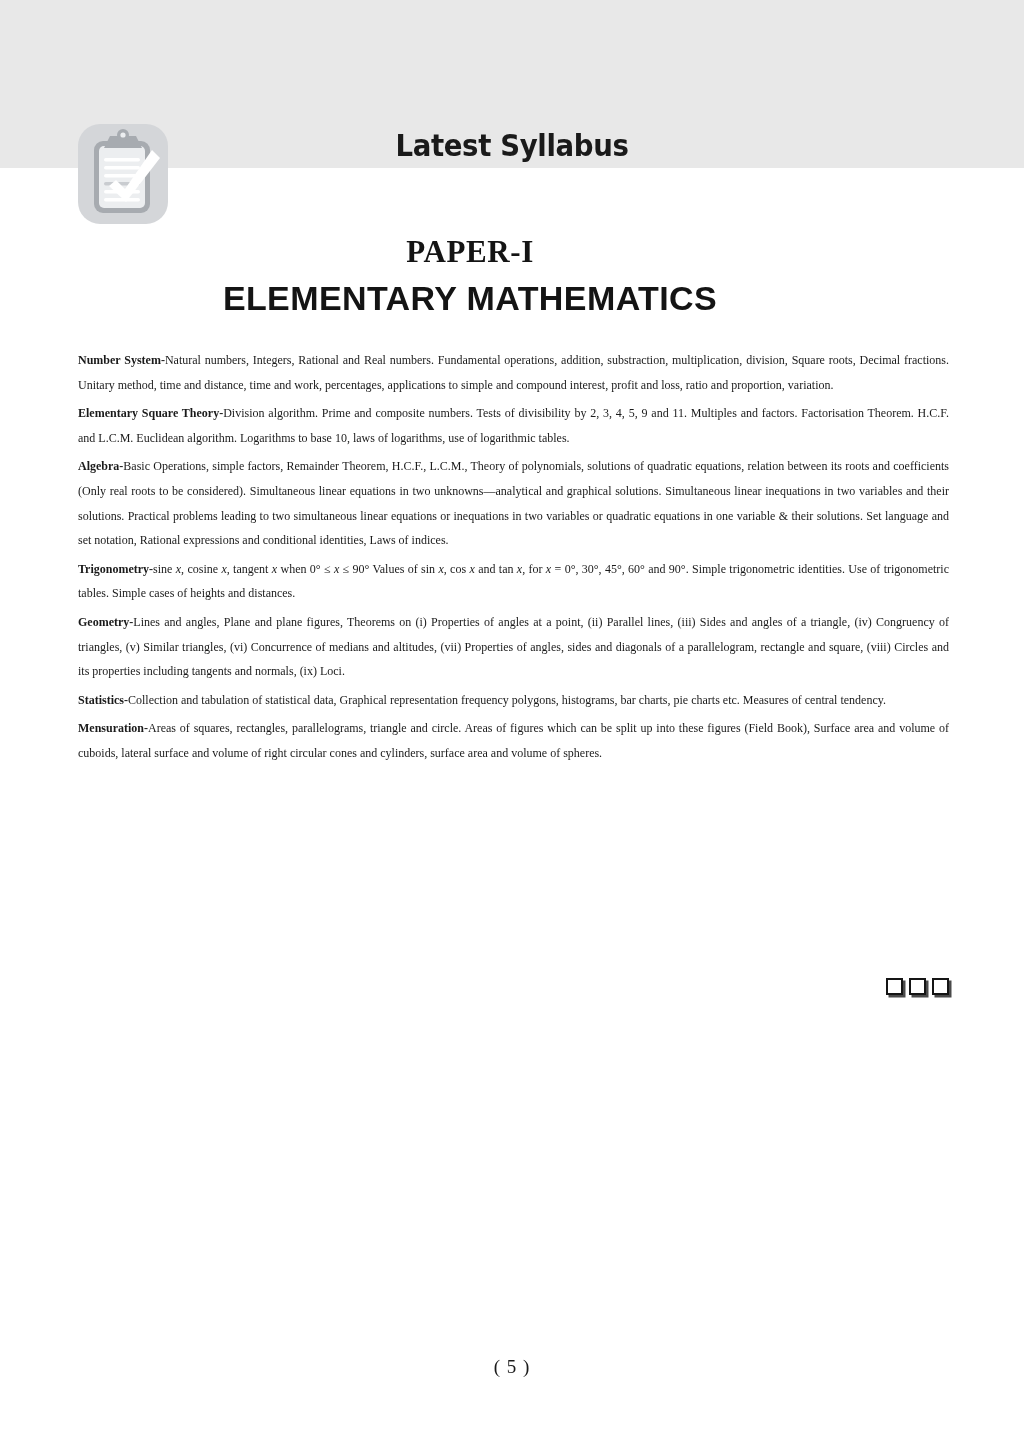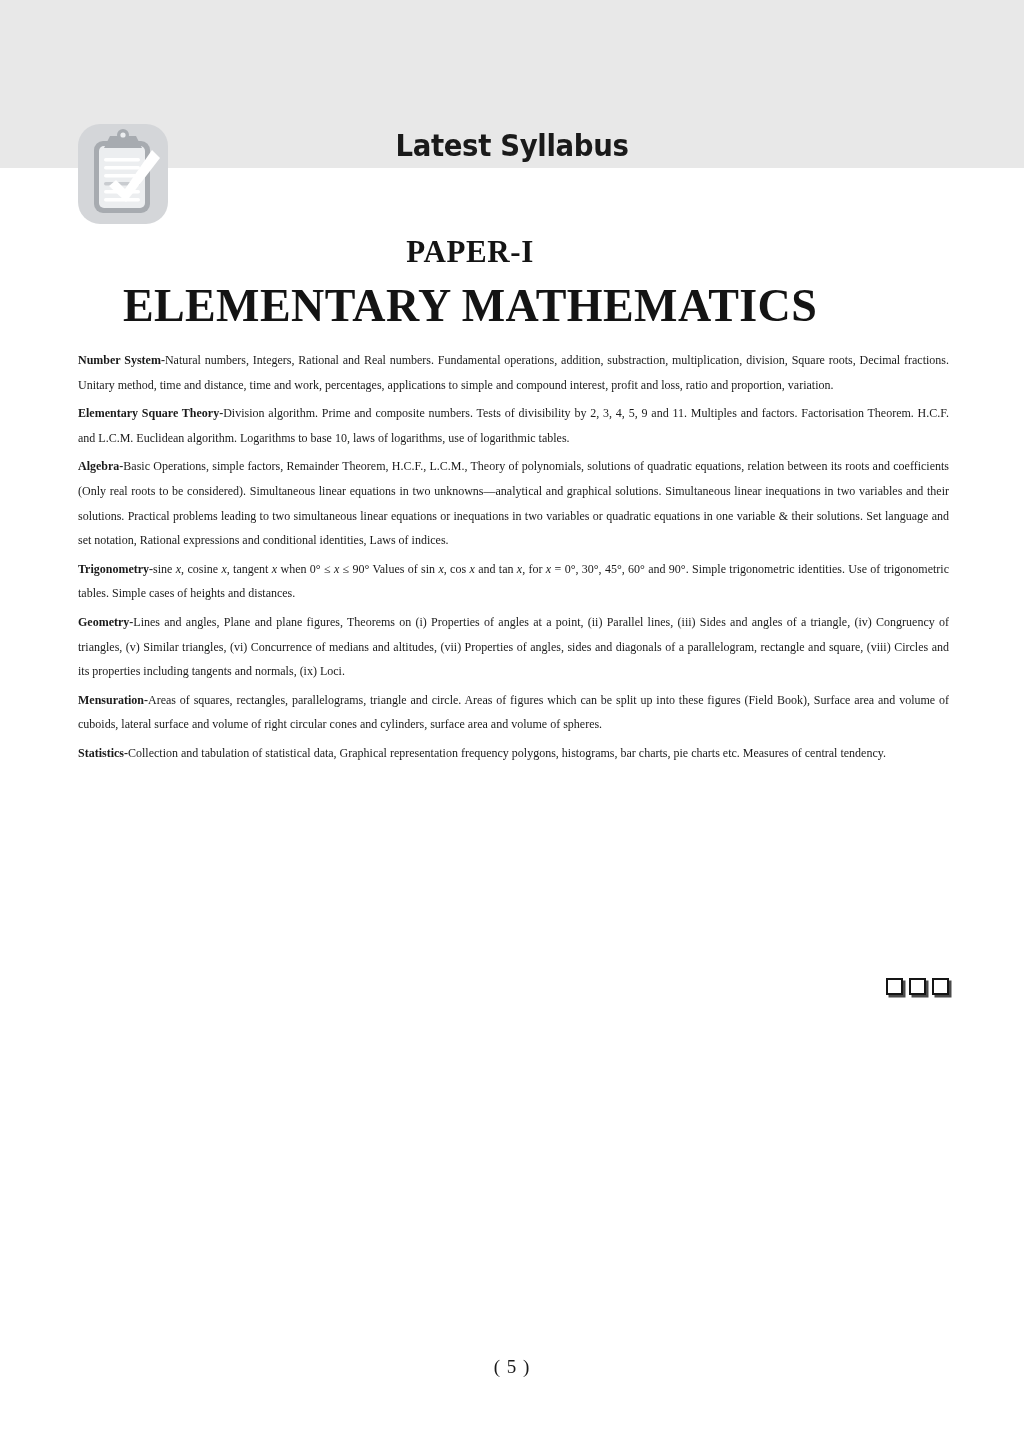--- a/index.html
+++ b/index.html
@@ -60,23 +60,23 @@
   }
   .paper-no {
     font-family: "Liberation Serif", serif;
     font-weight: bold;
     font-size: 31px;
     letter-spacing: 0.6px;
     color: #141414;
     line-height: 1.28;
   }
   .paper-name {
-    font-family: Liberation Serif, serif;
-    font-weight: bold;
-    font-size: 46px;
+    font-family: Liberation Sans, sans-serif;
+    font-weight: bold;
+    font-size: 34px;
     letter-spacing: 0.4px;
     color: #141414;
     line-height: 1.3;
     margin-top: 4px;
   }
 
   
   .body-block {
     position: absolute;
     left: 78px;
@@ -180,22 +180,22 @@
   <p class="para">
     <span class="run-in">Algebra-</span><span>Basic Operations, simple factors, Remainder Theorem, H.C.F., L.C.M., Theory of polynomials, solutions of quadratic equations, relation between its roots and coefficients (Only real roots to be considered). Simultaneous linear equations in two unknowns—analytical and graphical solutions. Simultaneous linear inequations in two variables and their solutions. Practical problems leading to two simultaneous linear equations or inequations in two variables or quadratic equations in one variable &amp; their solutions. Set language and set notation, Rational expressions and conditional identities, Laws of indices.</span>
   </p>
   <p class="para">
     <span class="run-in">Trigonometry-</span><span class="rich"><span>sine </span><span class="mathvar">x</span><span>, cosine </span><span class="mathvar">x</span><span>, tangent </span><span class="mathvar">x</span><span> when 0° ≤ </span><span class="mathvar">x</span><span> ≤ 90° Values of sin </span><span class="mathvar">x</span><span>, cos </span><span class="mathvar">x</span><span> and tan </span><span class="mathvar">x</span><span>, for </span><span class="mathvar">x</span><span> = 0°, 30°, 45°, 60° and 90°. Simple trigonometric identities. Use of trigonometric tables. Simple cases of heights and distances.</span></span>
   </p>
   <p class="para">
     <span class="run-in">Geometry-</span><span>Lines and angles, Plane and plane figures, Theorems on (i) Properties of angles at a point, (ii) Parallel lines, (iii) Sides and angles of a triangle, (iv) Congruency of triangles, (v) Similar triangles, (vi) Concurrence of medians and altitudes, (vii) Properties of angles, sides and diagonals of a parallelogram, rectangle and square, (viii) Circles and its properties including tangents and normals, (ix) Loci.</span>
   </p>
   <p class="para">
+    <span class="run-in">Statistics-</span><span>Collection and tabulation of statistical data, Graphical representation frequency polygons, histograms, bar charts, pie charts etc. Measures of central tendency.</span>
+  </p>
+  <p class="para">
     <span class="run-in">Mensuration-</span><span>Areas of squares, rectangles, parallelograms, triangle and circle. Areas of figures which can be split up into these figures (Field Book), Surface area and volume of cuboids, lateral surface and volume of right circular cones and cylinders, surface area and volume of spheres.</span>
   </p>
-  <p class="para">
-    <span class="run-in">Statistics-</span><span>Collection and tabulation of statistical data, Graphical representation frequency polygons, histograms, bar charts, pie charts etc. Measures of central tendency.</span>
-  </p>
 </div>
 
 <div class="end-marker"><span class="end-sq"></span><span class="end-sq"></span><span class="end-sq"></span></div>
 
 <div class="footer">( 5 )</div>
 
 </body></html>

